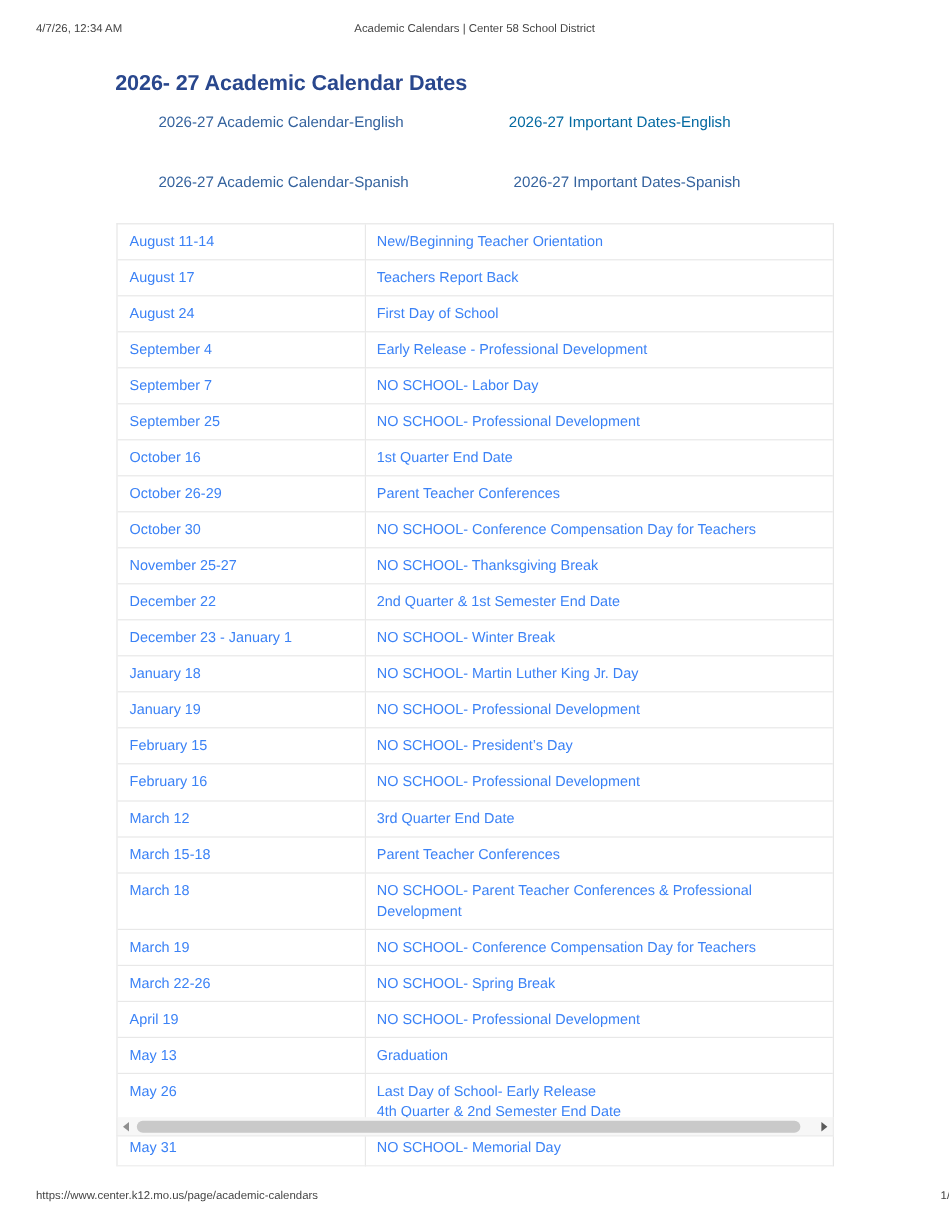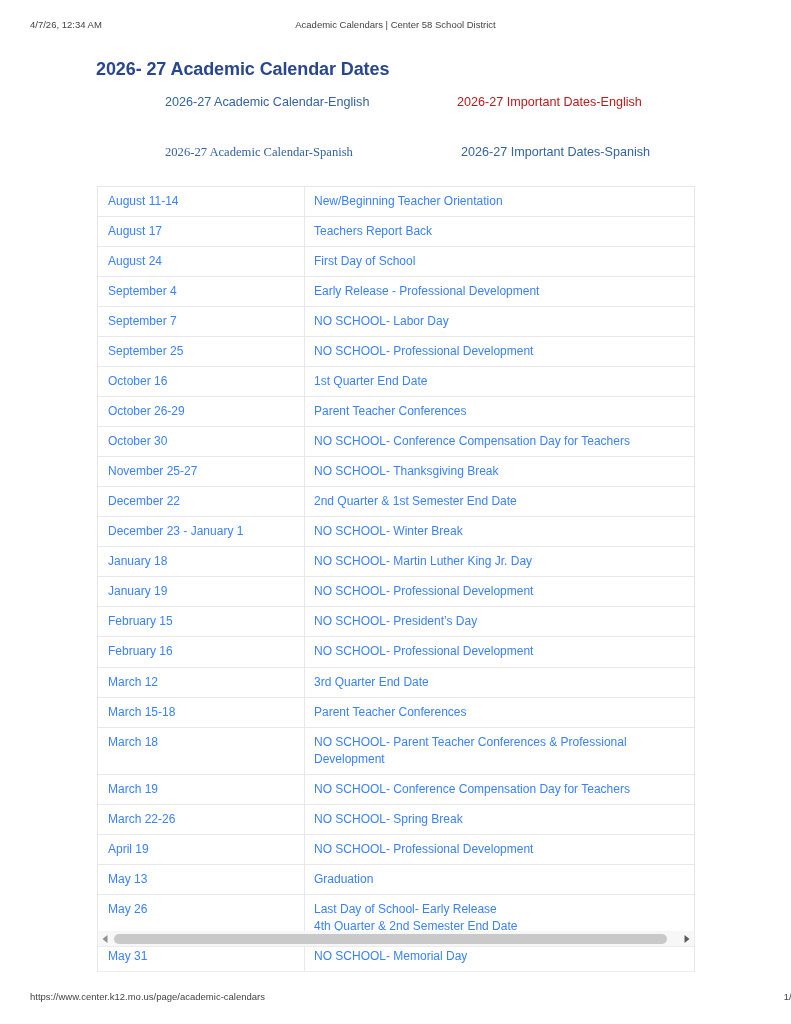--- a/index.html
+++ b/index.html
@@ -71,21 +71,20 @@
     position: relative;
     height: 50px;
   }
   .doc-link {
     position: absolute;
     top: 0;
     font-size: 12.6px;
     color: #35639e;
     text-decoration: none;
     white-space: nowrap;
-    margin-left: 33px;
   }
   .doc-link.col-a { left: 36px; }
   .doc-link.col-b { left: 328px; }
   .link-row.row-2 .doc-link.col-a { left: 36px; }
   .link-row.row-2 .doc-link.col-b { left: 332px; }
 
   
   .table-wrap {
     position: absolute;
     left: 97px;
@@ -209,24 +208,24 @@
   <span class="ph-center">Academic Calendars | Center 58 School District</span>
 </div>
 
 <div class="page">
 
   <h1 class="page-title" style="color: rgb(41, 71, 141);">2026- 27 Academic Calendar Dates</h1>
 
   <div class="links">
     <div class="link-row row-1">
       <a class="doc-link col-a" href="#" style="color: rgb(53, 99, 158);">2026-27 Academic Calendar-English</a>
-      <a class="doc-link col-b" href="#" style="color: #b91c1c;">2026-27 Important Dates-English</a>
+      <a class="doc-link col-b" href="#" style="color: #0369a1;">2026-27 Important Dates-English</a>
     </div>
     <div class="link-row row-2">
-      <a class="doc-link col-a" href="#" style="color: rgb(53, 99, 158); font-family: Liberation Serif, serif;">2026-27 Academic Calendar-Spanish</a>
+      <a class="doc-link col-a" href="#" style="color: rgb(53, 99, 158);">2026-27 Academic Calendar-Spanish</a>
       <a class="doc-link col-b" href="#" style="color: rgb(53, 99, 158); text-align: right;">2026-27 Important Dates-Spanish</a>
     </div>
   </div>
 
   <div class="table-wrap">
     <table class="cal">
       <tbody id="cal-body">
           <tr>
             <td class="date-cell">August 11-14</td>
             <td class="desc-cell">

